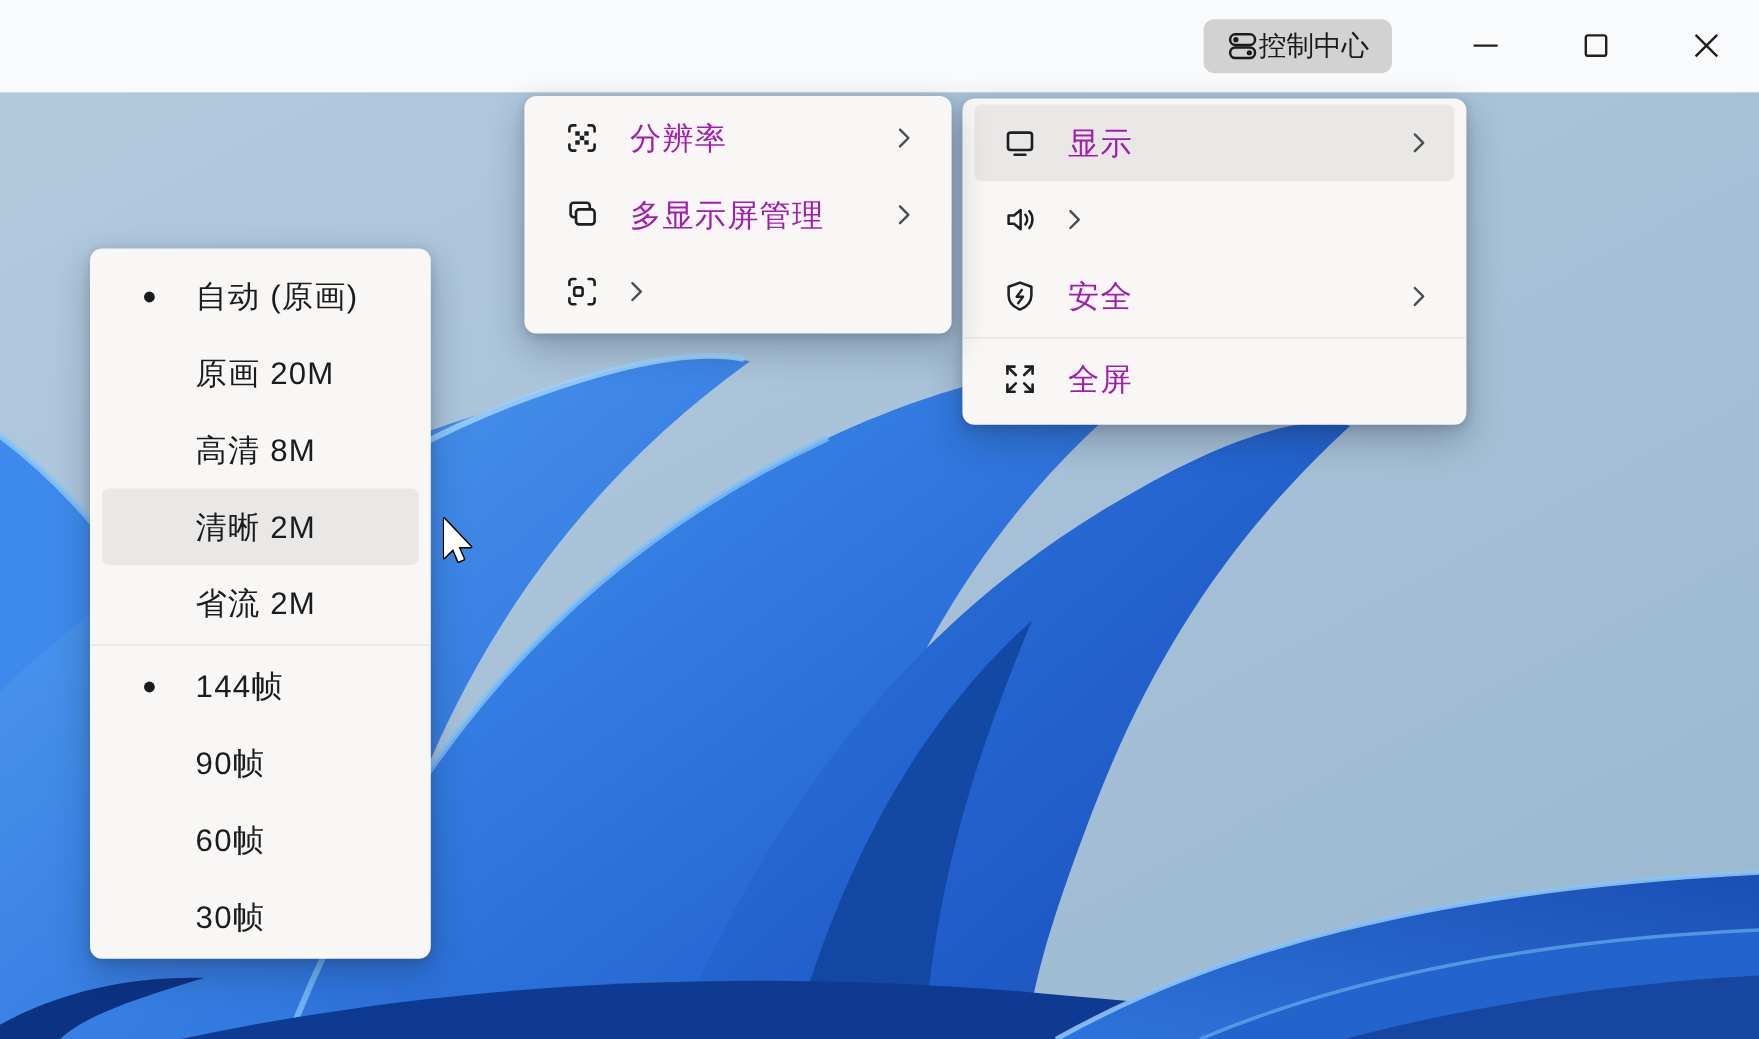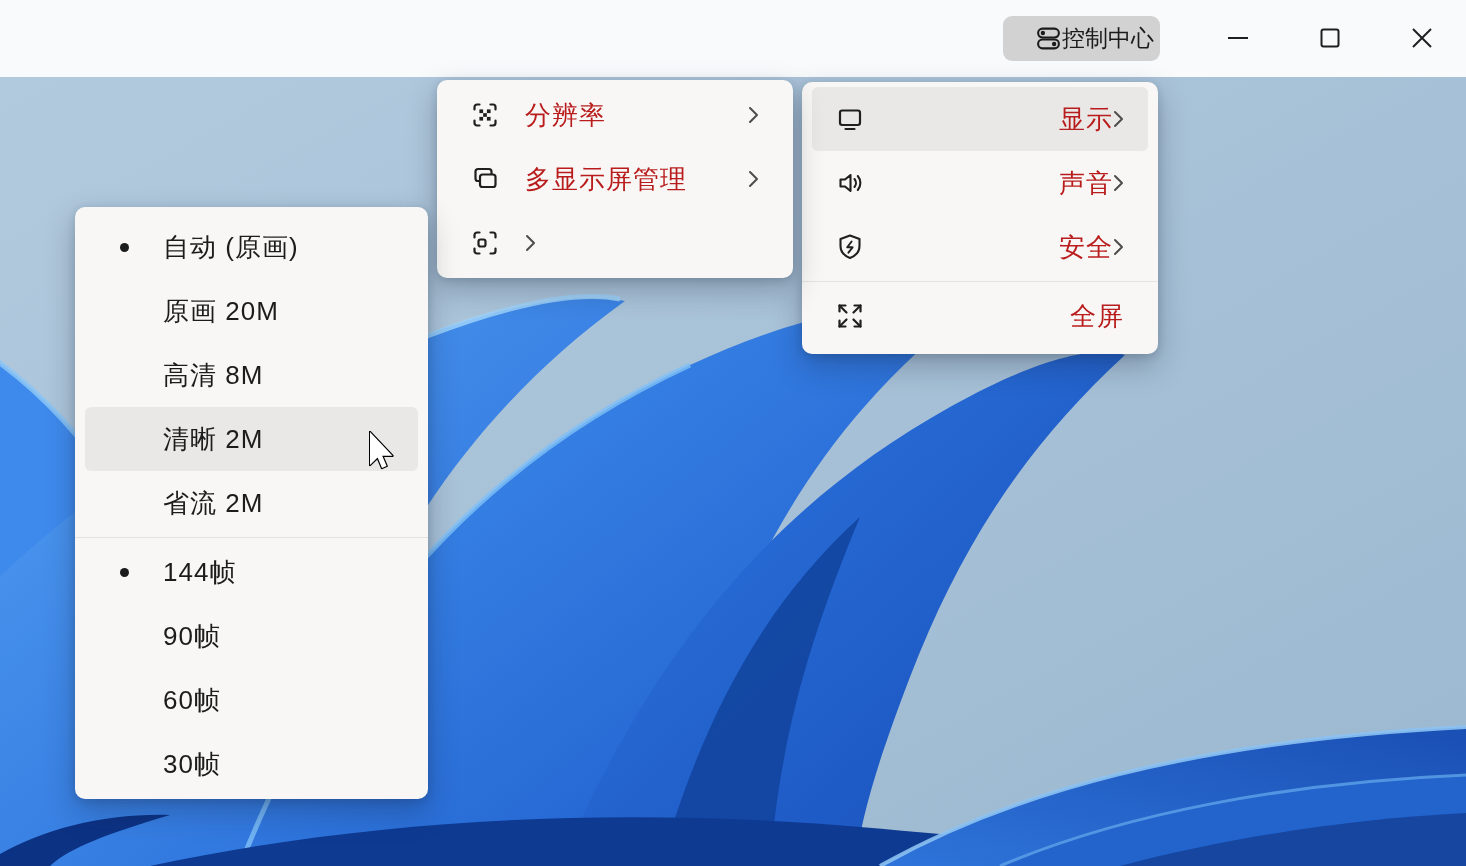--- a/index.html
+++ b/index.html
@@ -10,45 +10,45 @@
     -webkit-font-smoothing:antialiased;
   }
   
   .titlebar{
     position:absolute;left:0;top:0;width:1466px;height:77px;
     background:#f9fafc;
   }
   .cc-btn{
     position:absolute;left:1003px;top:16px;width:157px;height:45px;
     background:#d2d2d2;border-radius:9px;border:none;
-    display:flex;align-items:center;justify-content:flex-end;
+    display:flex;align-items:center;justify-content:center;
     font-size:23px;color:#1b1b1b;font-family:inherit;cursor:default;
   }
   .winbtn{
     position:absolute;top:18px;width:40px;height:40px;background:transparent;border:none;
     display:flex;align-items:center;justify-content:center;cursor:default;padding:0;
   }
   .winbtn.min{left:1218px}
   .winbtn.max{left:1310px}
   .winbtn.close{left:1402px}
   
   .wallpaper{position:absolute;left:0;top:77px;width:1466px;height:789px;}
   
   .menu{
     position:absolute;background:#f8f7f5;border-radius:10px;
     box-shadow:0 12px 30px rgba(20,30,50,.28),0 2px 8px rgba(20,30,50,.16);
     list-style:none;margin:0;
   }
-  .menu-left  {left:75px; top:207px;width:353px;padding:8px 0 3px;}
+  .menu-left  {left:75px; top:207px;width:284px;padding:8px 0 3px;}
   .menu-mid   {left:437px;top:80px; width:356px;padding:3px 0;}
-  .menu-right {left:802px;top:82px; width:356px;padding:5px 0 6px;text-align:right;}
+  .menu-right {left:802px;top:82px; width:420px;padding:5px 0 6px;}
   .mi{
     height:64px;margin:0 10px;border-radius:6px;
     display:flex;align-items:center;
-    font-size:26px;color:#b91c1c;
+    font-size:26px;color:#a21caf;
     padding:0 24px 0 23px;cursor:default;
   }
   .mi.hl{background:#e9e8e6;}
   .mi .ic{width:30px;height:30px;margin-right:25px;flex:none;display:block;}
   .mi .lbl{flex:1;white-space:nowrap;letter-spacing:1px;}
   .mi .chev{flex:none;display:block;}
   .sep{height:1px;background:#e4e3e0;margin:2px 0;}
   
   .opt{
     height:64px;margin:0 10px;border-radius:6px;
@@ -159,21 +159,20 @@
     </svg>
   </li>
   <li class="mi">
     <svg class="ic" viewBox="0 0 30 30">
       <g fill="none" stroke="#1f1f1f" stroke-width="2.1" stroke-linecap="round" stroke-linejoin="round">
         <path d="M5.5 11.5 H10 L15.5 7 V23 L10 18.5 H5.5 Z"></path>
         <path d="M19.5 11 a6.2 6.2 0 0 1 0 8"></path>
         <path d="M22.8 8 a10.8 10.8 0 0 1 0 14"></path>
       </g>
     </svg>
-    <span class="lbl">声音</span>
     <svg class="chev" width="11" height="20" viewBox="0 0 11 20">
       <polyline points="2,3 9,10 2,17" fill="none" stroke="#4d4d4d" stroke-width="2" stroke-linecap="round" stroke-linejoin="round"></polyline>
     </svg>
   </li>
   <li class="mi">
     <svg class="ic" viewBox="0 0 30 30">
       <g fill="none" stroke="#1f1f1f" stroke-linecap="round" stroke-linejoin="round">
         <path stroke-width="2.1" d="M15 3.5 L24.5 7 V14 C24.5 20 20.5 23.8 15 26 C9.5 23.8 5.5 20 5.5 14 V7 Z"></path>
         <polyline stroke-width="1.9" points="16.6,9.5 12.2,15.3 17.6,15.3 13.4,20.7"></polyline>
       </g>

